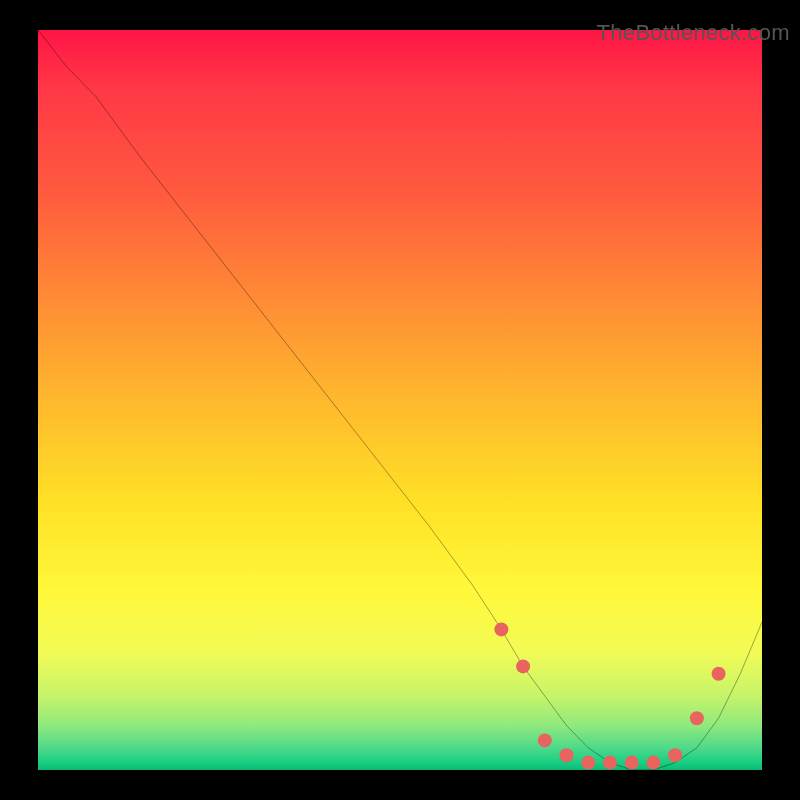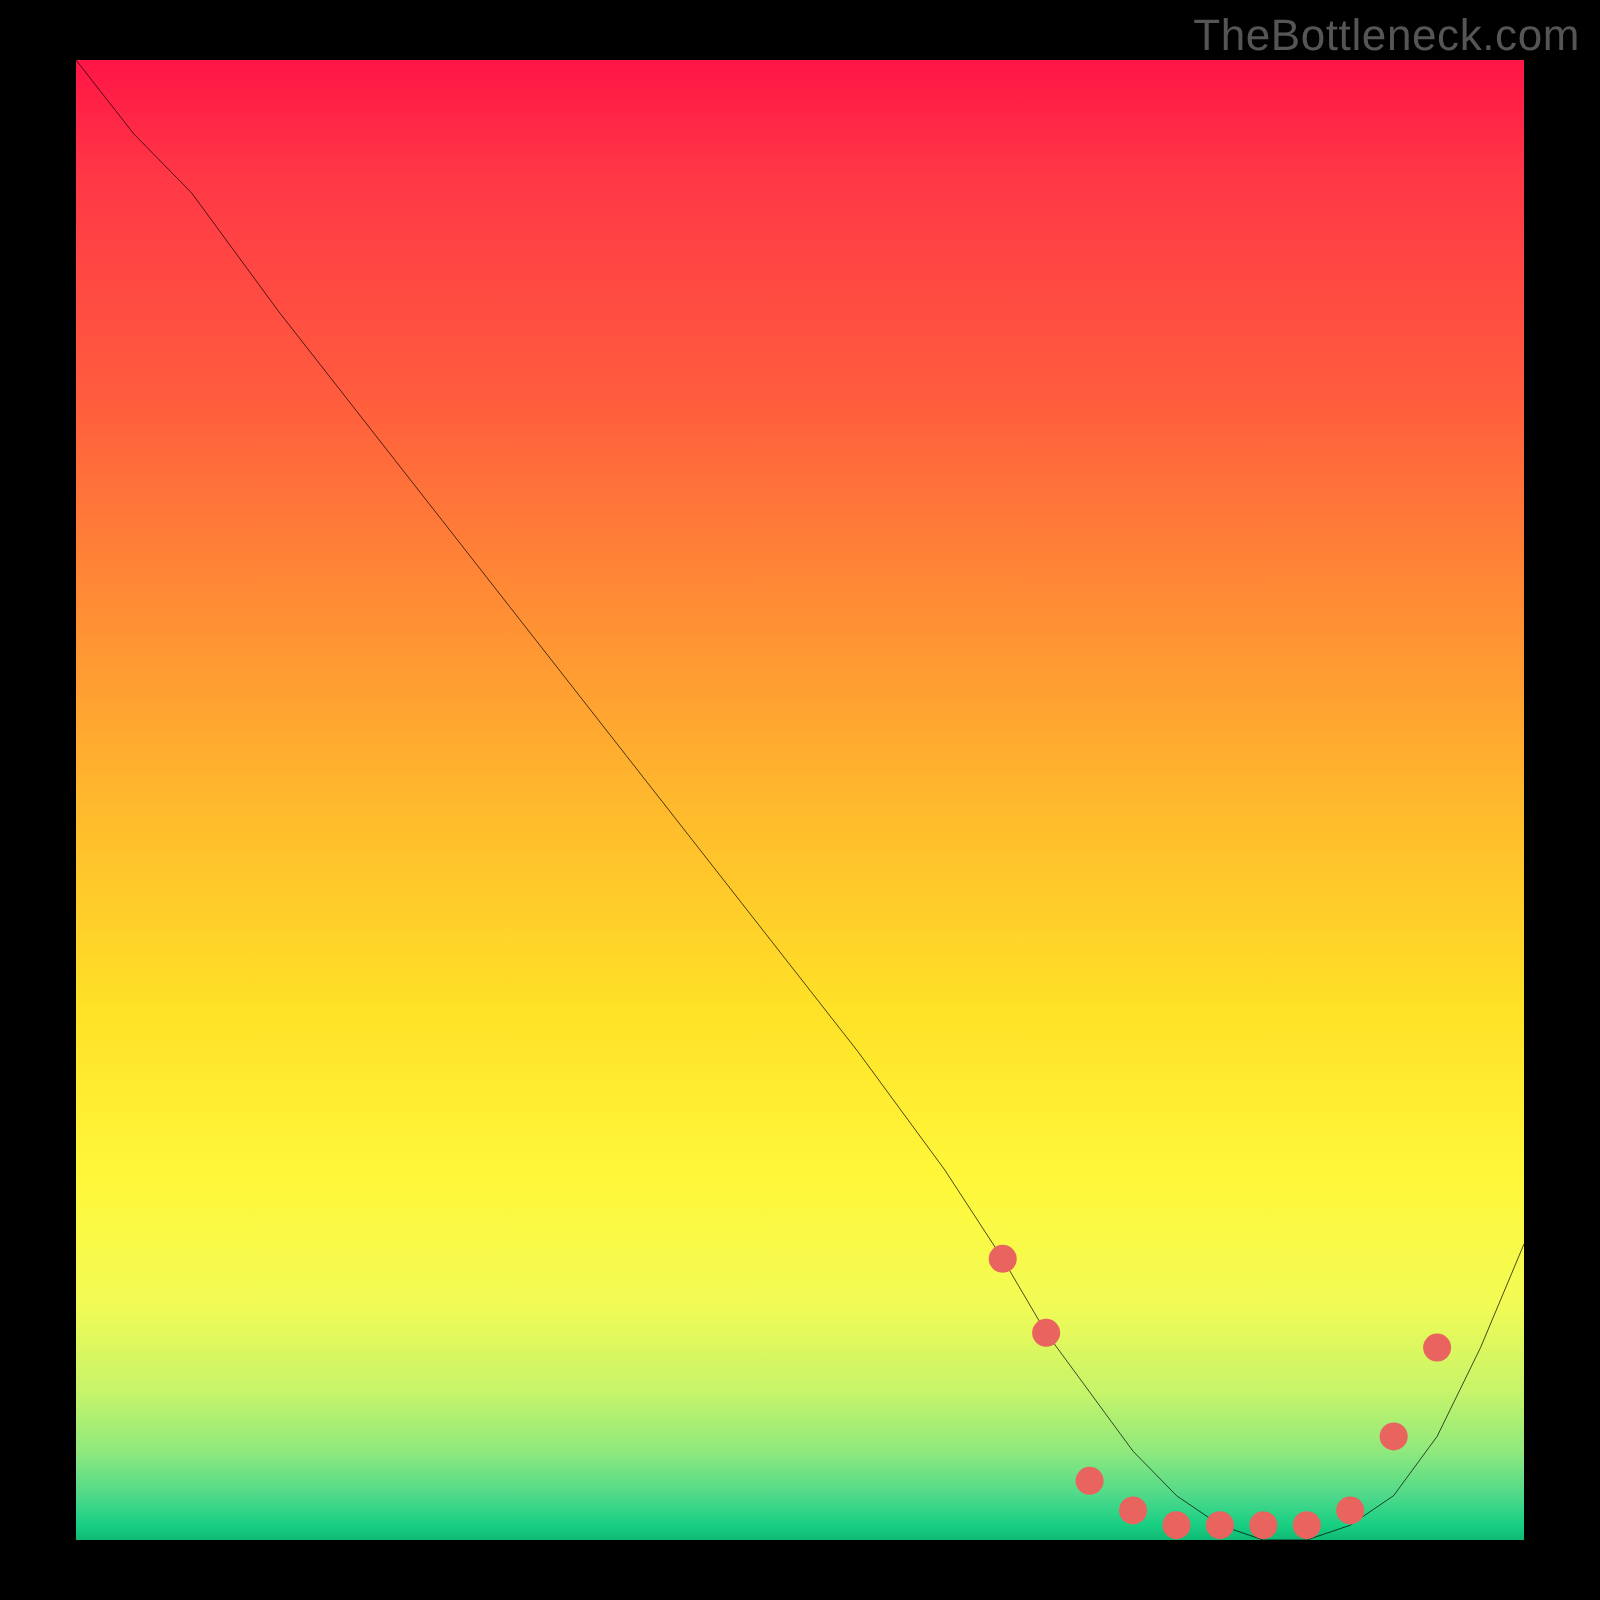--- a/index.html
+++ b/index.html
@@ -12,21 +12,21 @@
     overflow: hidden;
   }
   .frame {
     position: relative;
     width: 800px;
     height: 800px;
     background: #000;
   }
   .watermark {
     position: absolute;
-    top: 5px;
+    top: 20px;
     right: 10px;
     color: #555;
     font-size: 22px;
     font-weight: 500;
     letter-spacing: 0.3px;
     z-index: 10;
   }
   .plot-area {
     position: absolute;
     left: 38px;

